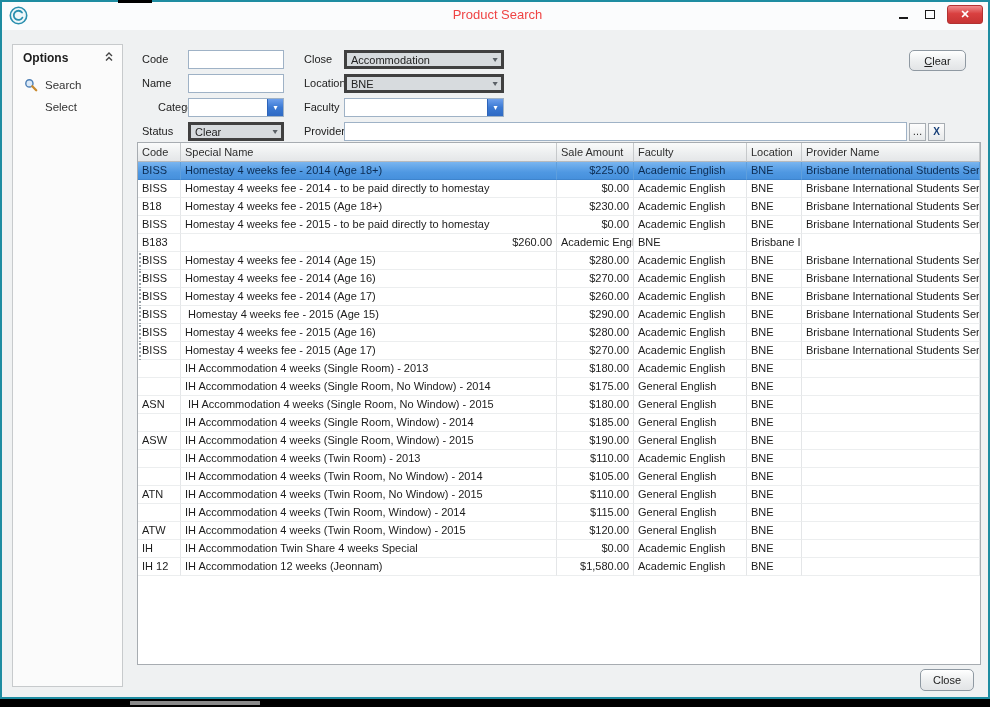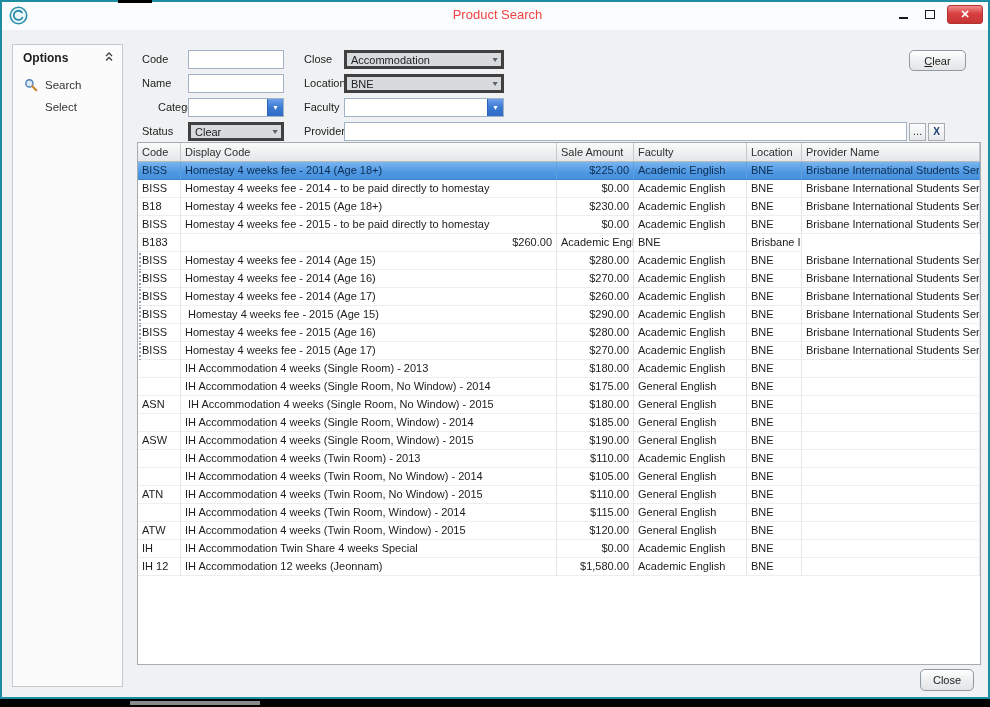--- a/index.html
+++ b/index.html
@@ -176,21 +176,21 @@
     <div class="provider-row">
       <input class="ftext" value="" style="">
       <span class="mini-btn">…</span>
       <span class="mini-btn xbtn">X</span>
     </div>
   </div>
 
   <div class="gridwrap">
     <div class="grid-cols grid-header">
       <span class="hcell">Code</span>
-      <span class="hcell">Display Code</span>
+      <span class="hcell">Special Name</span>
       <span class="hcell">Sale Amount</span>
       <span class="hcell">Faculty</span>
       <span class="hcell">Location</span>
       <span class="hcell">Provider Name</span>
     </div>
     <div class="grid-rows">
 
         <div class="grid-cols trow selected">
           <span class="cell">BISS</span>
           <span class="cell">Homestay 4 weeks fee - 2014 (Age 18+)</span>

